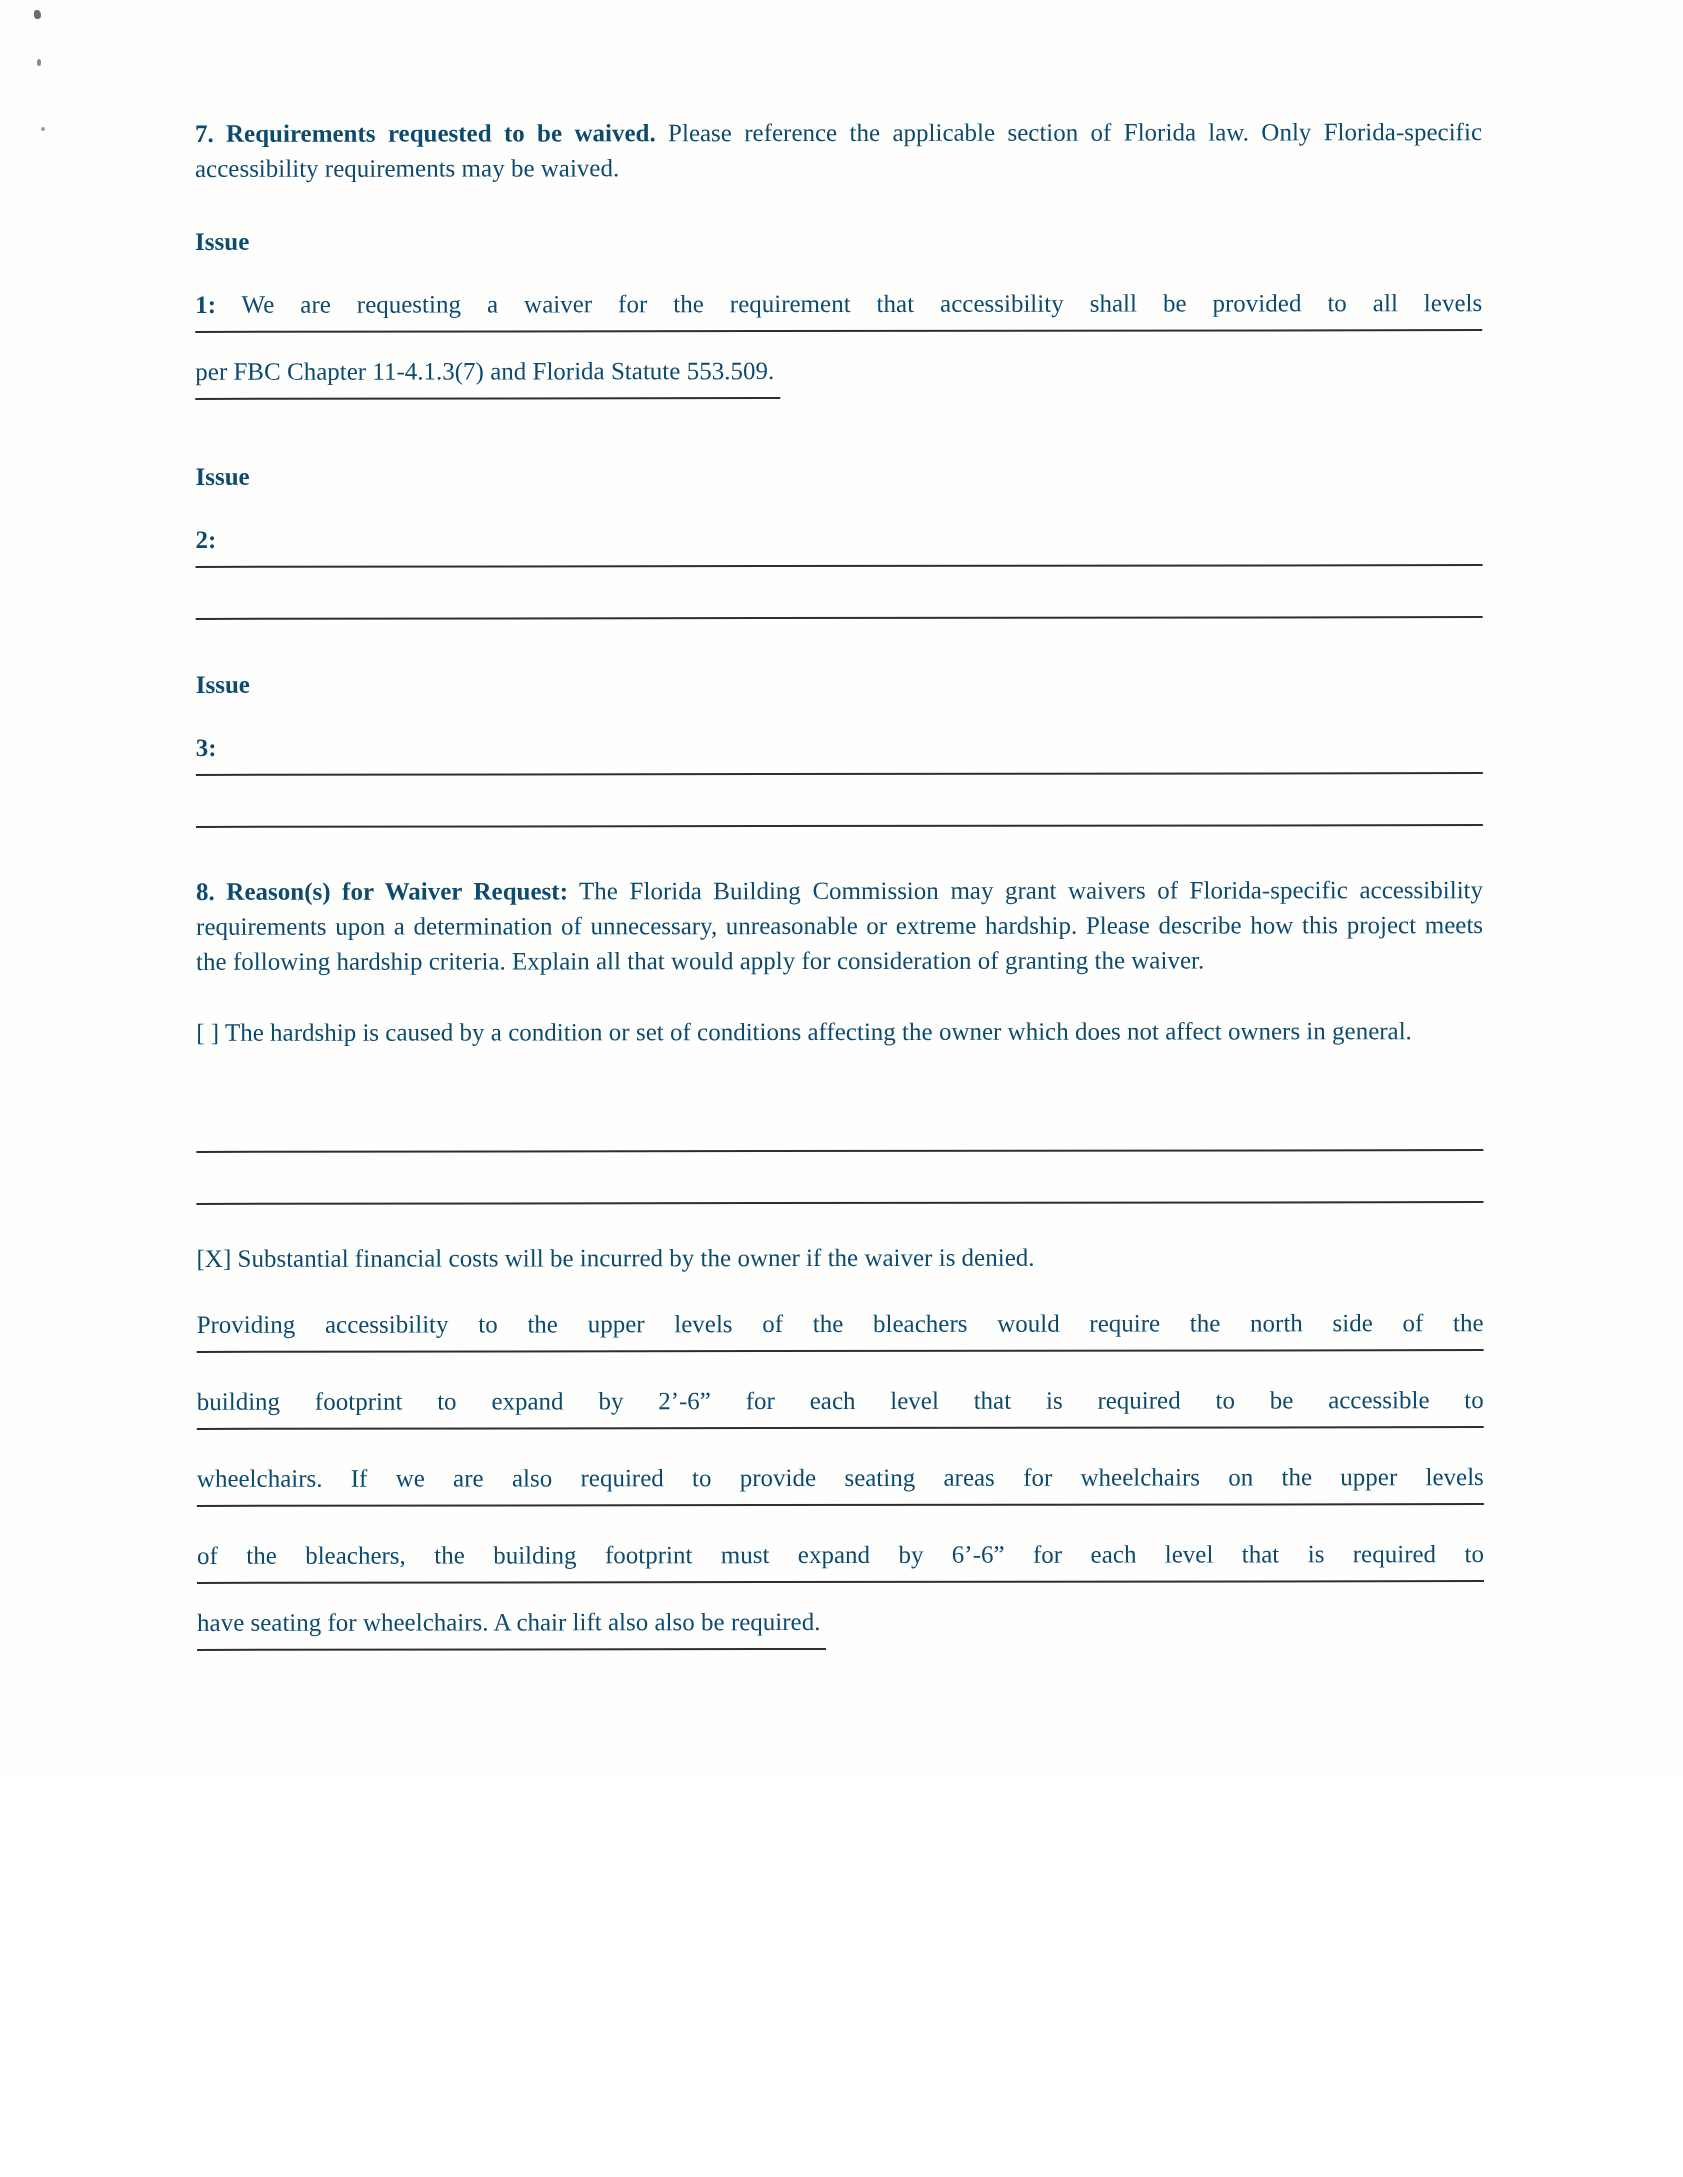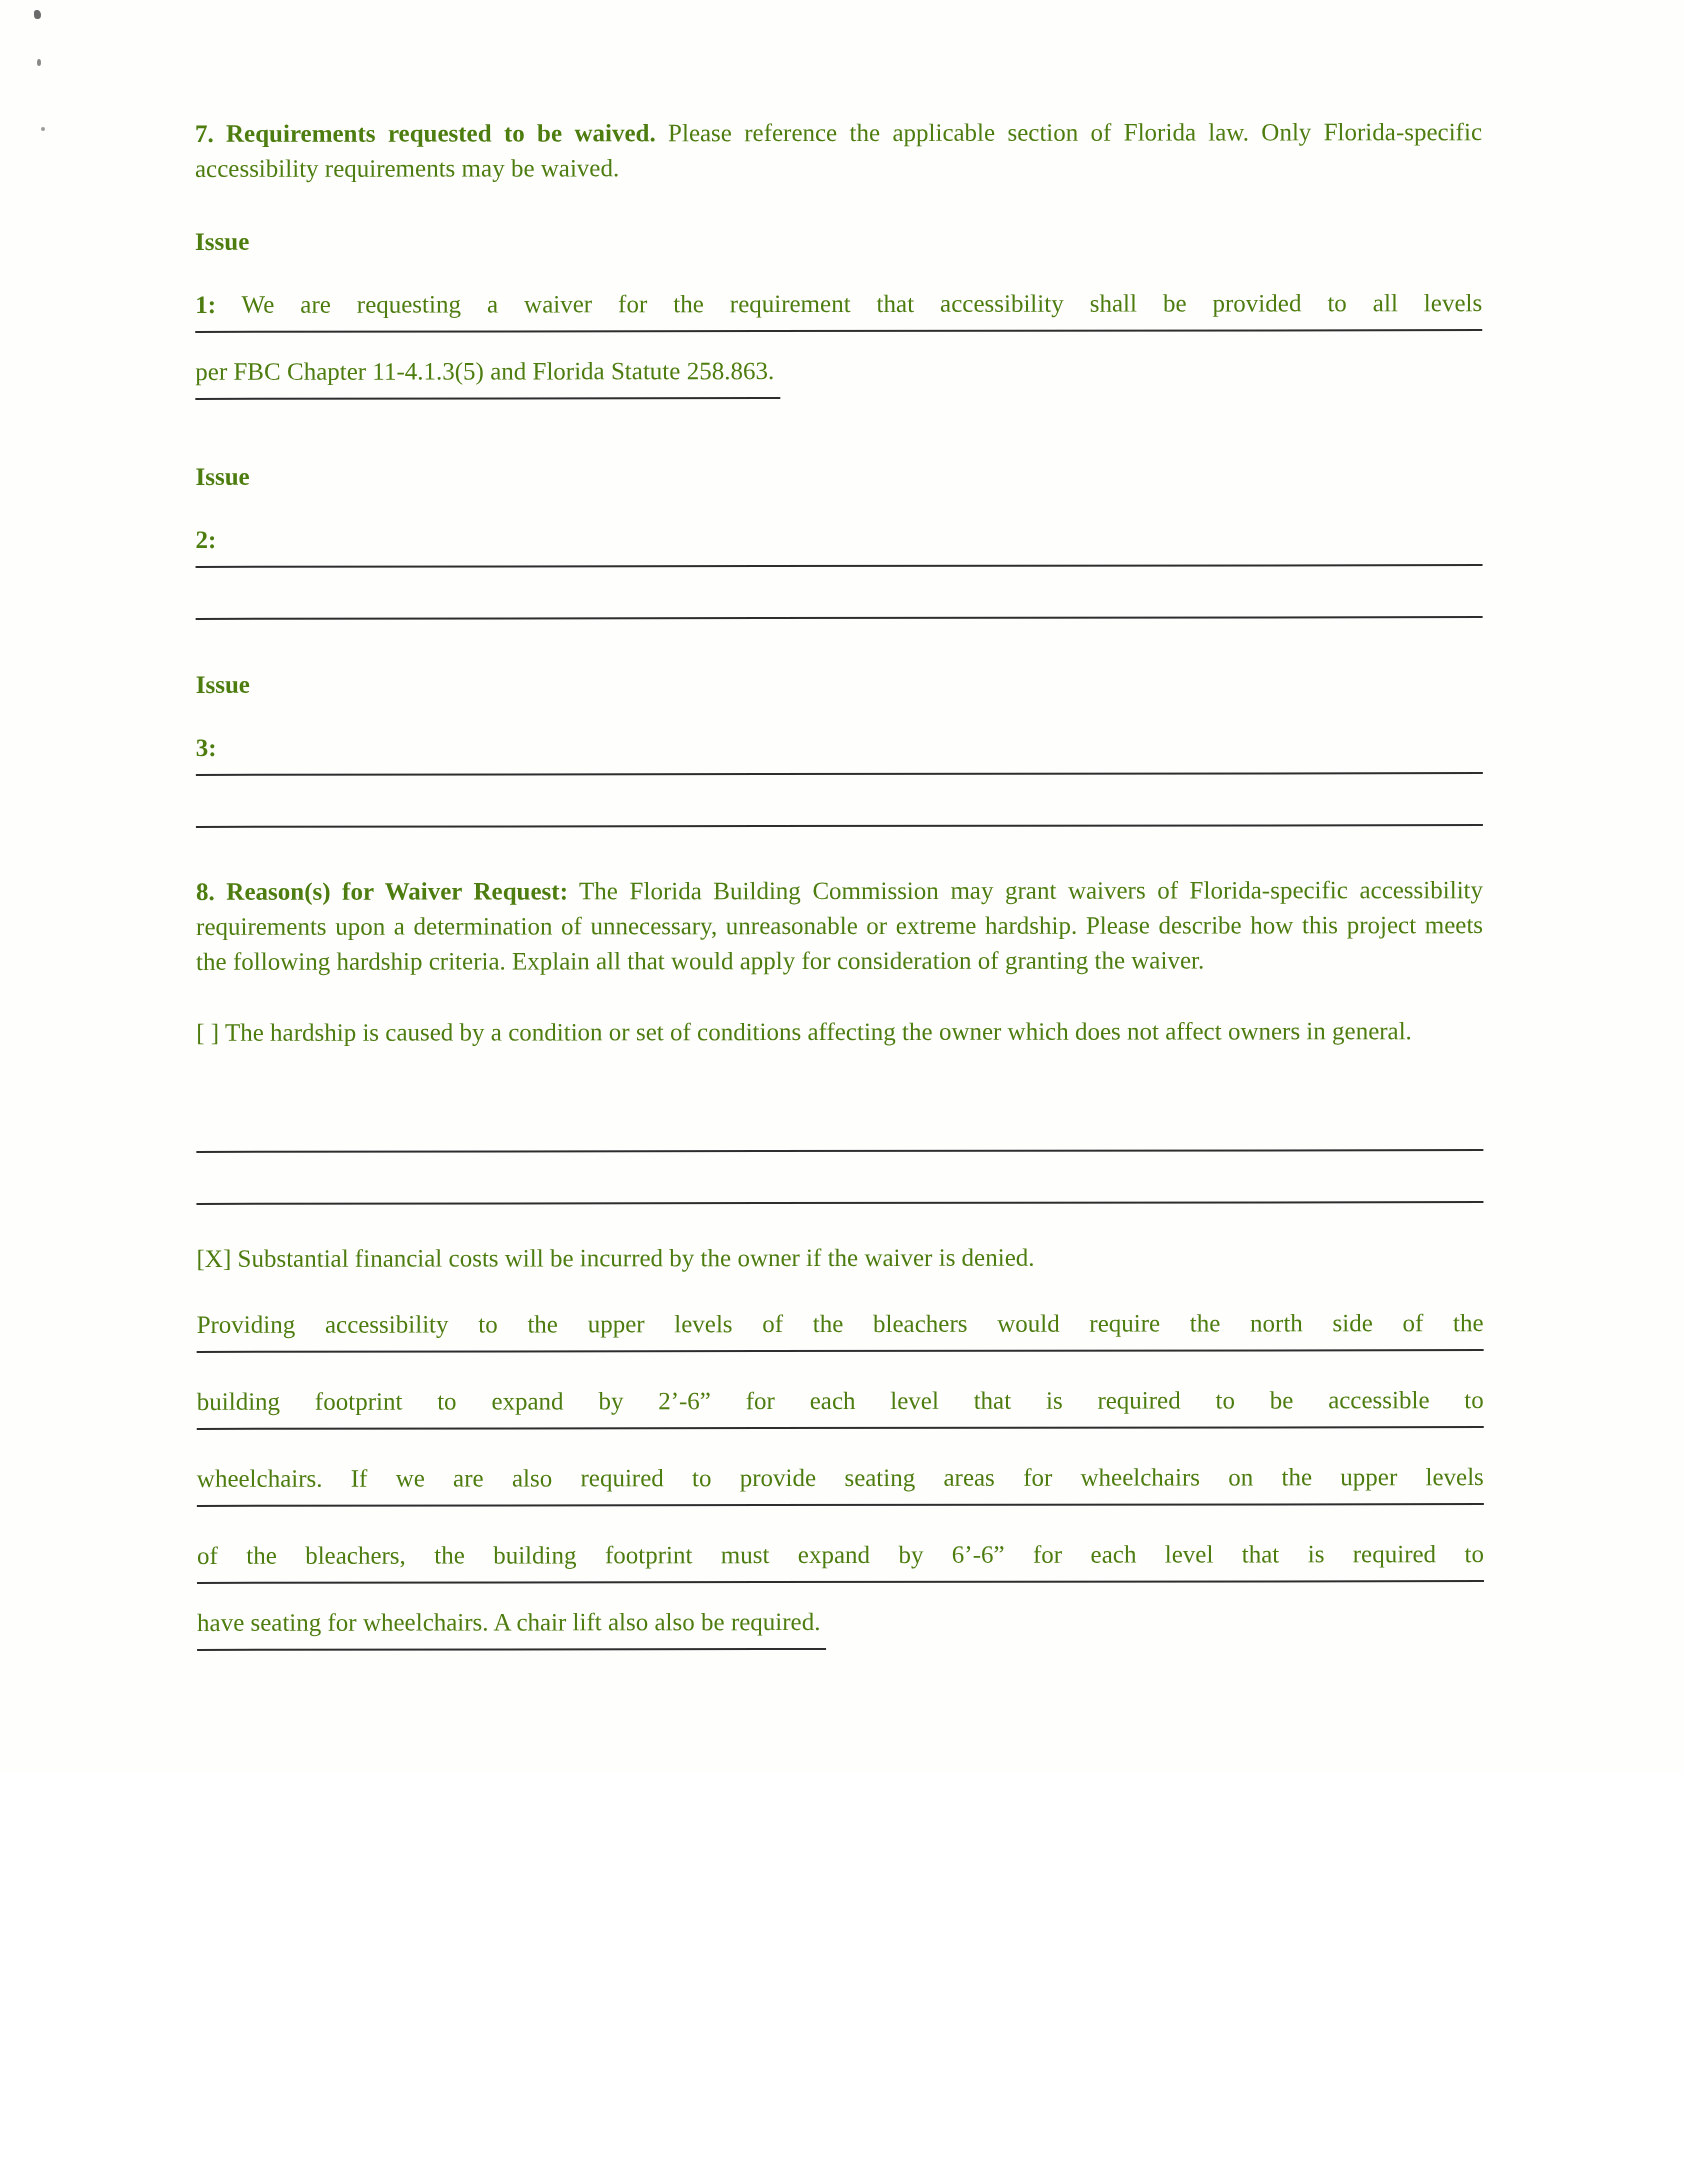--- a/index.html
+++ b/index.html
@@ -6,21 +6,21 @@
     margin: 0;
     padding: 0;
     background: #ffffff;
   }
   .page {
     position: relative;
     width: 1683px;
     height: 1774px;
     background: #fefefd;
     font-family: "Liberation Serif", "DejaVu Serif", serif;
-    color: #4d7c0f;
+    color: #0c4a6e;
     overflow: hidden;
   }
   .content {
     position: absolute;
     left: 196px;
     top: 115px;
     width: 1287px;
     transform: rotate(-0.08deg);
   }
   .para {
@@ -92,21 +92,21 @@
   <div class="artifact a2"></div>
   <div class="artifact a3"></div>
 
   <div class="content">
 
     <p class="para"><span class="bold">7.</span> <span class="bold">Requirements requested to be waived.</span> <span>Please reference the applicable section of Florida law.  Only Florida-specific accessibility requirements may be waived.</span></p>
 
     <div>
       <div class="issue-label">Issue</div>
       <div class="line-full"><span class="bold">1:</span> <span>We are requesting a waiver for the requirement that accessibility shall be provided to all levels</span></div>
-      <div class="line-partial"><span class="underlined">per FBC Chapter 11-4.1.3(5) and Florida Statute 258.863.</span></div>
+      <div class="line-partial"><span class="underlined">per FBC Chapter 11-4.1.3(7) and Florida Statute 553.509.</span></div>
     </div>
 
     <div>
       <div class="issue-label gap-xl">Issue</div>
       <div class="line-full no-justify"><span class="bold">2:</span></div>
       <div class="blank-rule"></div>
     </div>
 
     <div>
       <div class="issue-label gap-lg">Issue</div>

